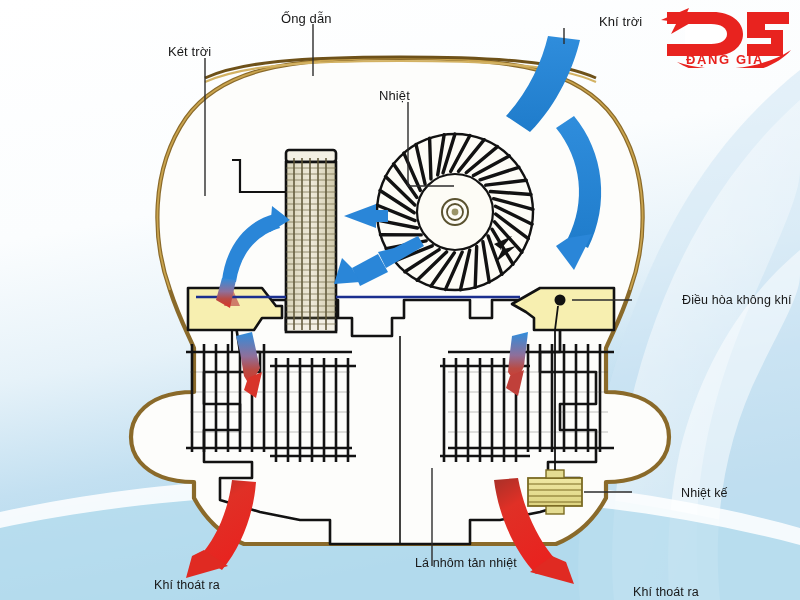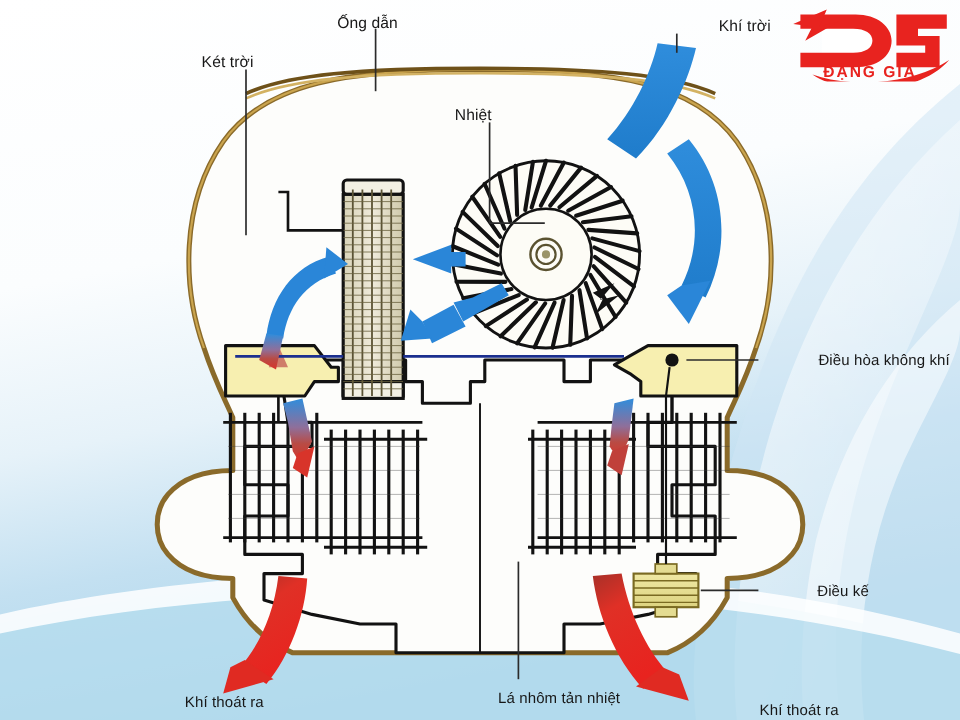--- a/index.html
+++ b/index.html
@@ -397,18 +397,18 @@
     </g>
     <text x="70" y="60" text-anchor="middle" font-family="Liberation Sans, sans-serif" font-size="13" font-weight="bold" fill="#e8231f" letter-spacing="1.6">ĐẶNG GIA</text>
     <path d="M22,58 C56,70 106,66 136,46 C112,74 52,78 22,58 Z" fill="#e8231f"></path>
   </svg>
 
   <div class="lbl lbl-13" style="left:168px;top:44px;">Két trời</div>
   <div class="lbl lbl-13" style="left:281px;top:11px;">Ống dẫn</div>
   <div class="lbl lbl-13" style="left:585px;top:14px;margin-left:14px;">Khí trời</div>
   <div class="lbl lbl-13" style="left:379px;top:88px;">Nhiệt</div>
   <div class="lbl lbl-12" style="left:638px;top:293px;">Điều hòa không khí</div>
-  <div class="lbl lbl-12" style="left:637px;top:486px;">Điều kế</div>
-  <div class="lbl lbl-12" style="left:371px;top:575px;">Lá nhôm tản nhiệt</div>
+  <div class="lbl lbl-12" style="left:637px;top:486px;">Nhiệt kế</div>
+  <div class="lbl lbl-12" style="left:371px;top:556px;">Lá nhôm tản nhiệt</div>
   <div class="lbl lbl-12" style="left:110px;top:578px;">Khí thoát ra</div>
   <div class="lbl lbl-12" style="left:589px;top:585px;">Khí thoát ra</div>
 
 </div>
 
 </body></html>

